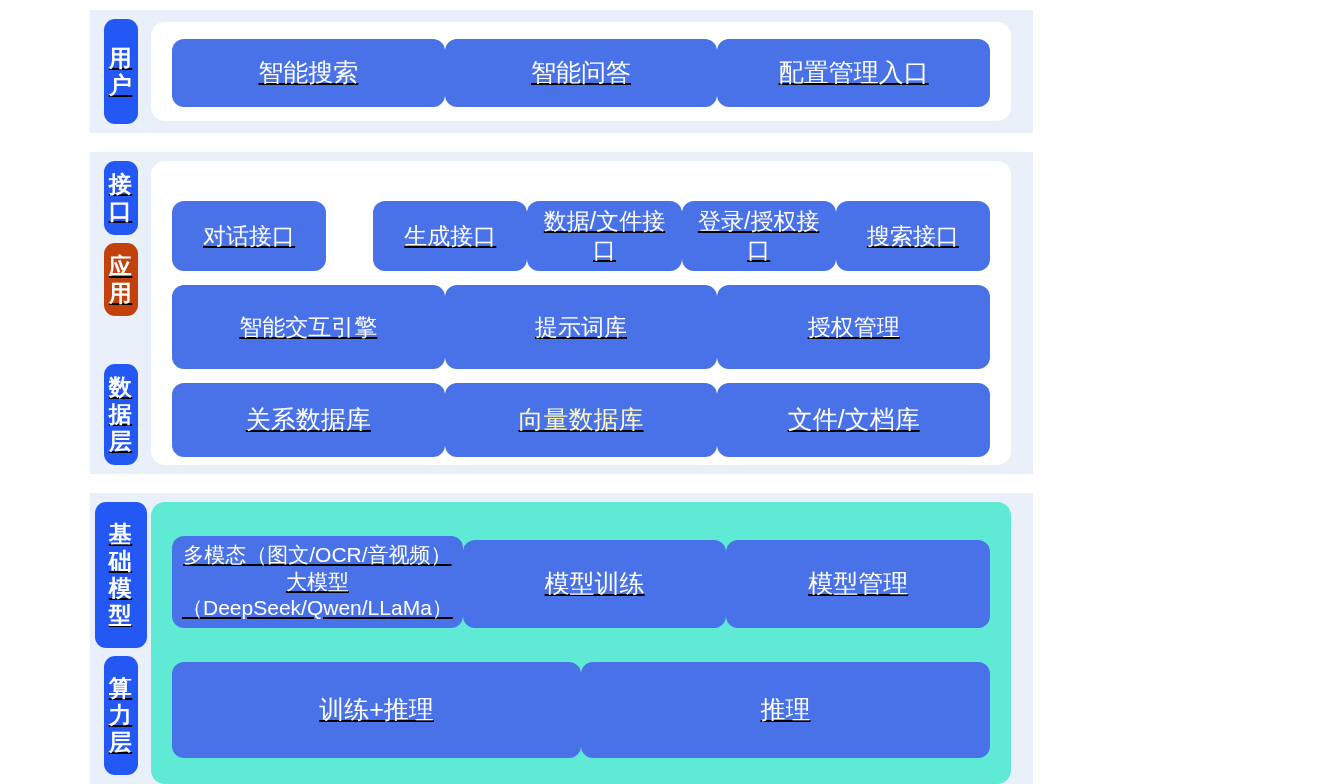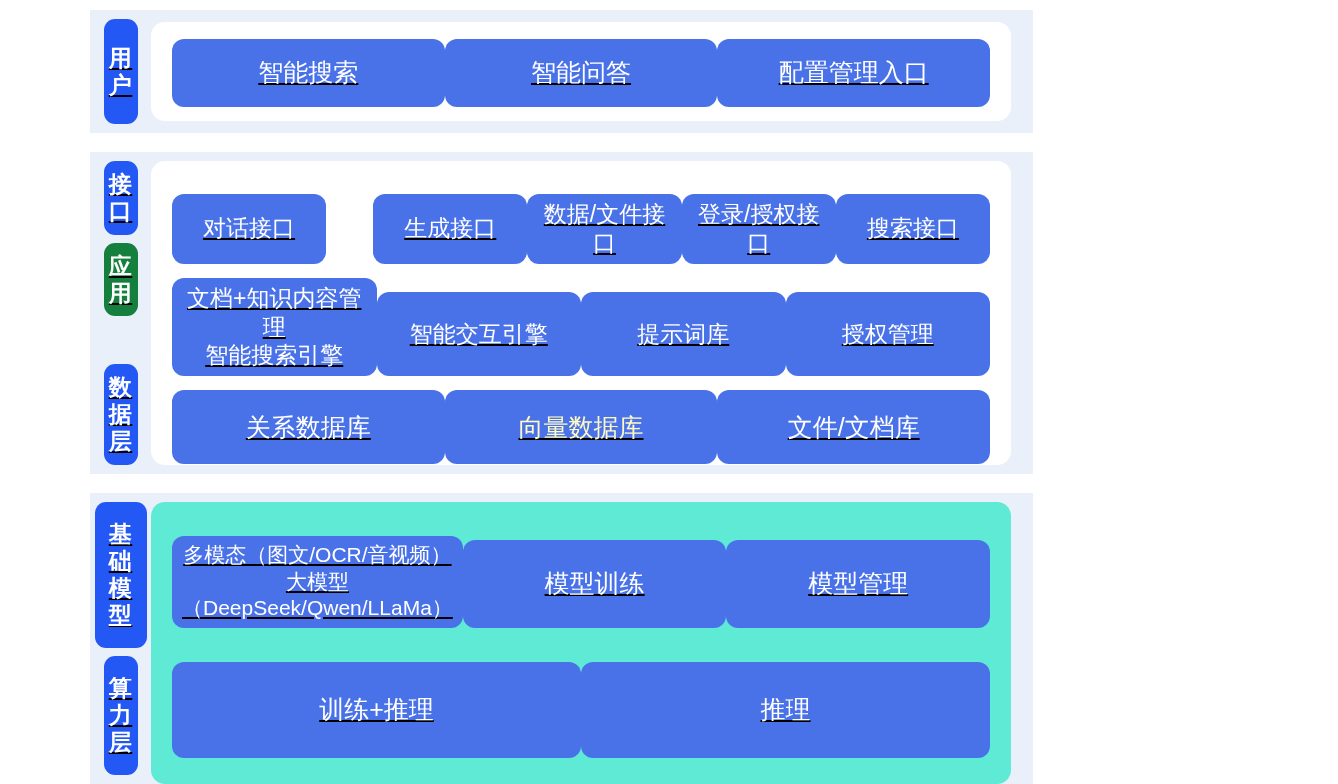--- a/index.html
+++ b/index.html
@@ -127,36 +127,34 @@
         <div class="box" style="background: rgb(74, 114, 232); color: rgb(255, 255, 255);">智能搜索</div>
         <div class="box" style="background: rgb(74, 114, 232); color: rgb(255, 255, 255);">智能问答</div>
         <div class="box" style="background: rgb(74, 114, 232); color: rgb(255, 255, 255);">配置管理入口</div>
       </div>
     </div>
   </div>
 
   <div class="section" id="section-platform" style="background: rgb(234, 240, 250);">
     <div class="label-rail">
       <div class="layer-label" style="background: rgb(36, 88, 245); color: rgb(255, 255, 255); max-width: 34px;">接口</div>
-      <div class="layer-label" style="background: #15803d; color: rgb(255, 255, 255); max-width: 34px;">应用</div>
+      <div class="layer-label" style="background: #c2410c; color: rgb(255, 255, 255); max-width: 34px;">应用</div>
       <div class="layer-label" style="background: rgb(36, 88, 245); color: rgb(255, 255, 255); max-width: 34px; margin-top: 40px;">数据层</div>
     </div>
     <div class="card" style="background: rgb(255, 255, 255);">
 
       <div class="row r-interface">
         <div class="box small" style="background: rgb(74, 114, 232); color: rgb(255, 255, 255);">对话接口</div>
         <div class="box small" style="background: rgb(74, 114, 232); color: rgb(255, 255, 255); margin-left: 47px;">生成接口</div>
         <div class="box small" style="background: rgb(74, 114, 232); color: rgb(255, 255, 255); margin-top: 32px;">数据/文件接口</div>
         <div class="box small" style="background: rgb(74, 114, 232); color: rgb(255, 255, 255);">登录/授权接口</div>
         <div class="box small" style="background: rgb(74, 114, 232); color: rgb(255, 255, 255);">搜索接口</div>
       </div>
 
       <div class="row r-app">
-        <div class="box small" style="background: rgb(74, 114, 232); color: rgb(255, 255, 255);">文档+知识内容管理
-智能搜索引擎</div>
         <div class="box small" style="background: rgb(74, 114, 232); color: rgb(255, 255, 255);">智能交互引擎</div>
         <div class="box small" style="background: rgb(74, 114, 232); color: rgb(255, 255, 255);">提示词库</div>
         <div class="box small" style="background: rgb(74, 114, 232); color: rgb(255, 255, 255);">授权管理</div>
       </div>
 
       <div class="row r-data">
         <div class="box" style="background: rgb(74, 114, 232); color: rgb(255, 255, 255);">关系数据库</div>
         <div class="box" style="background: rgb(74, 114, 232); color: #fef9c3;">向量数据库</div>
         <div class="box" style="background: rgb(74, 114, 232); color: rgb(255, 255, 255);">文件/文档库</div>
       </div>

